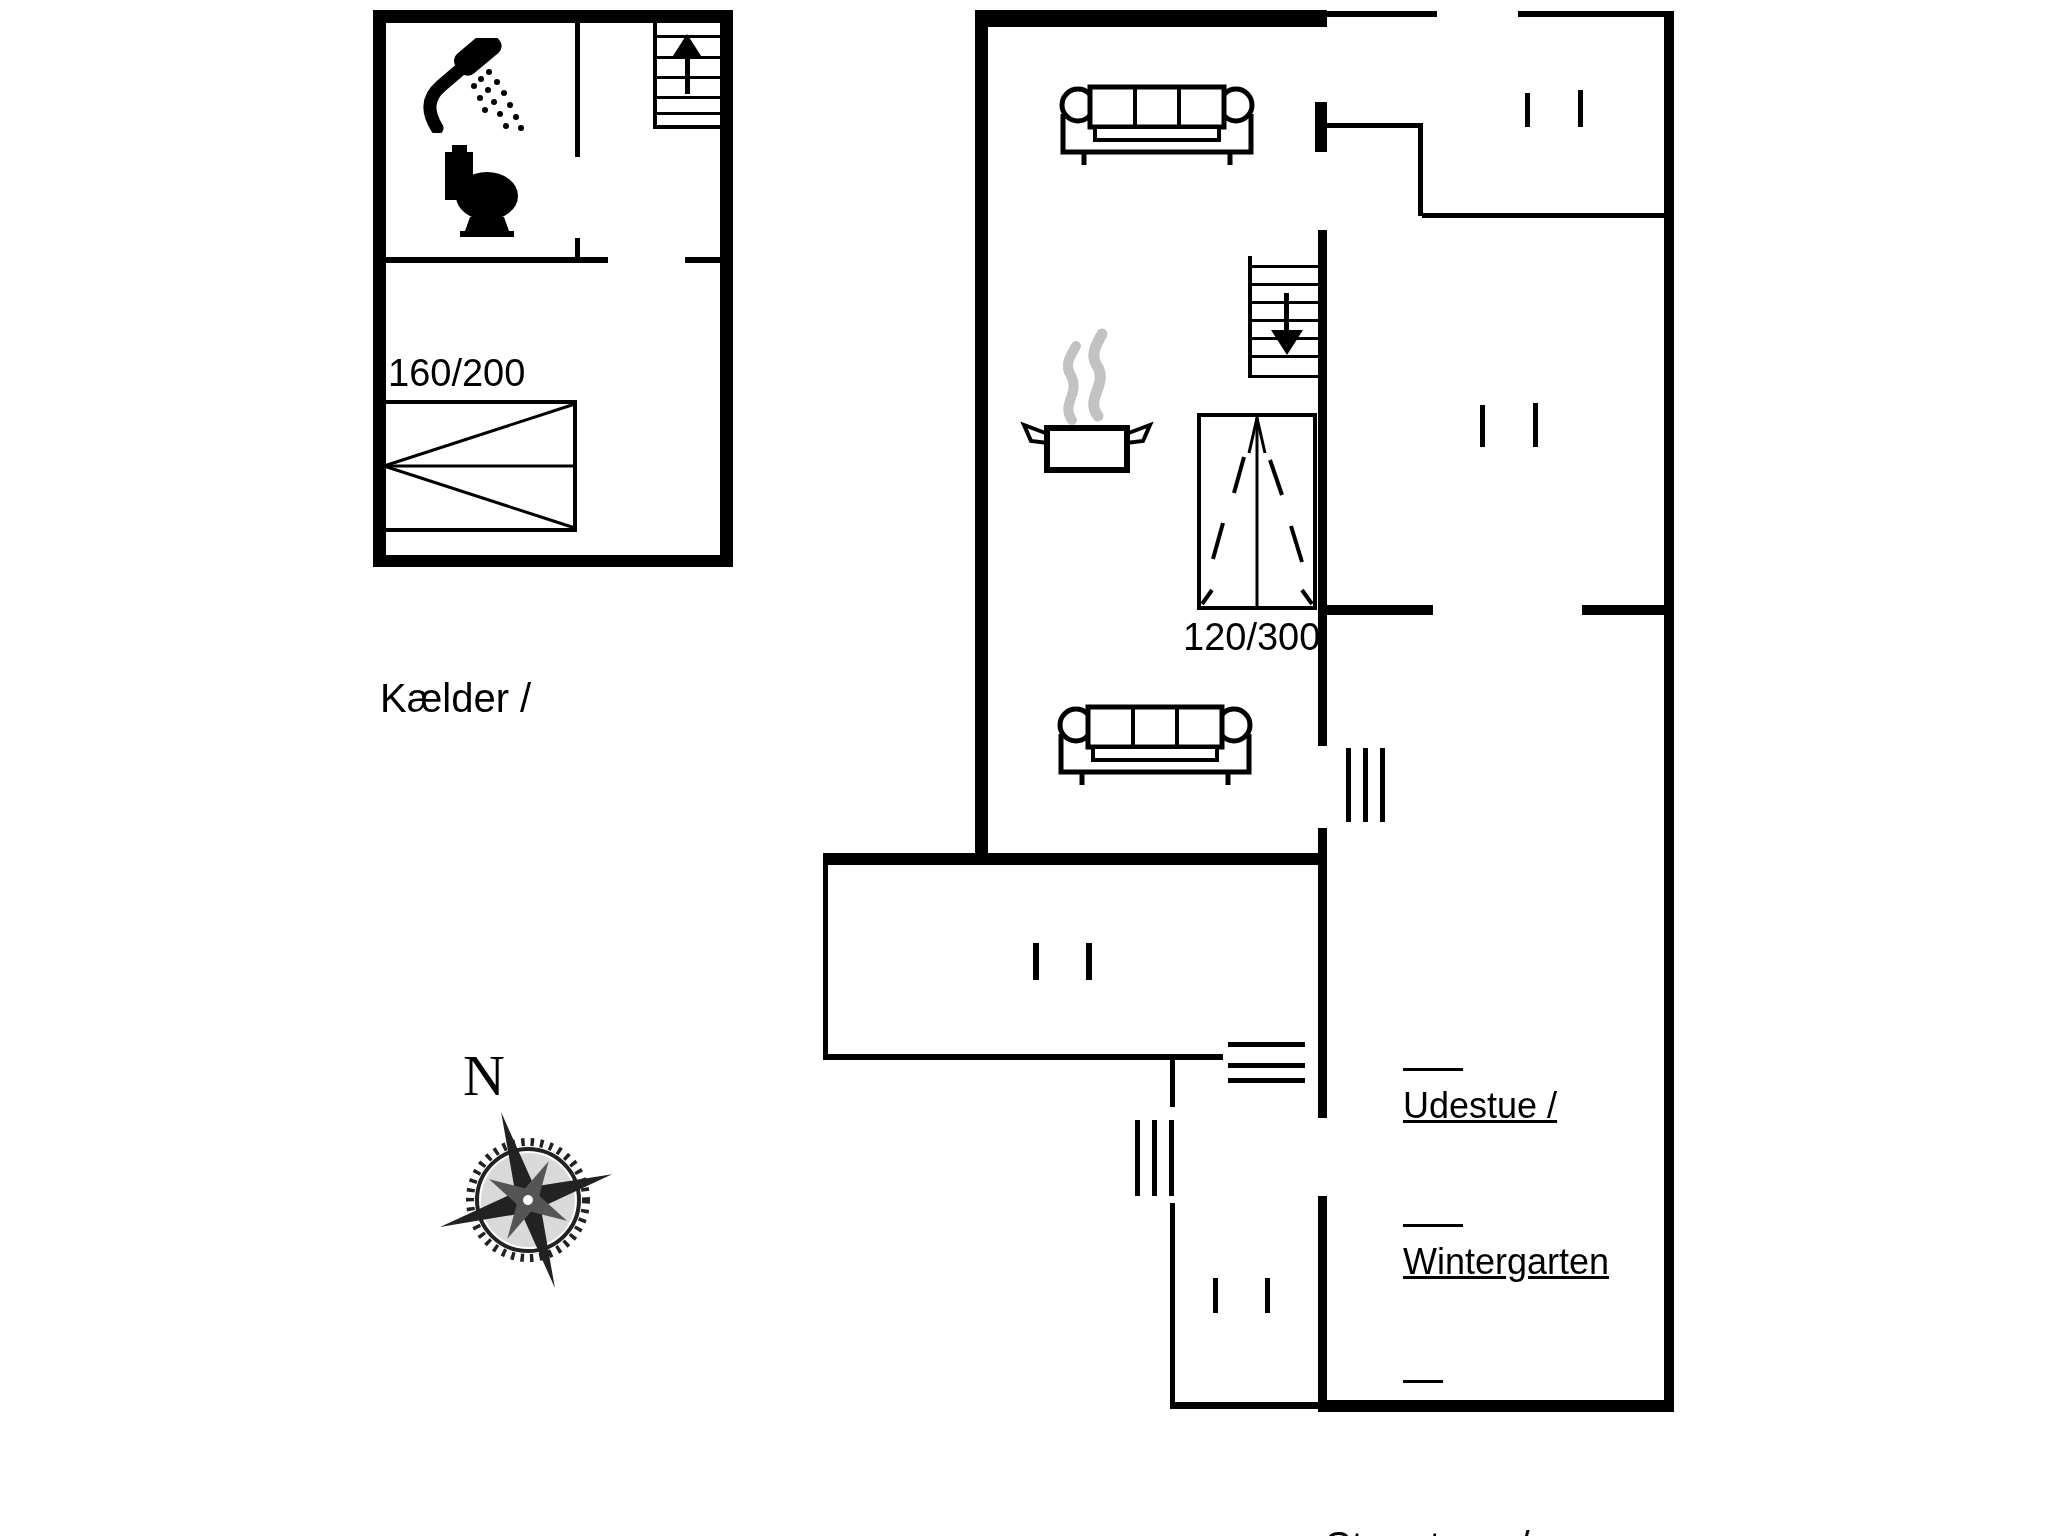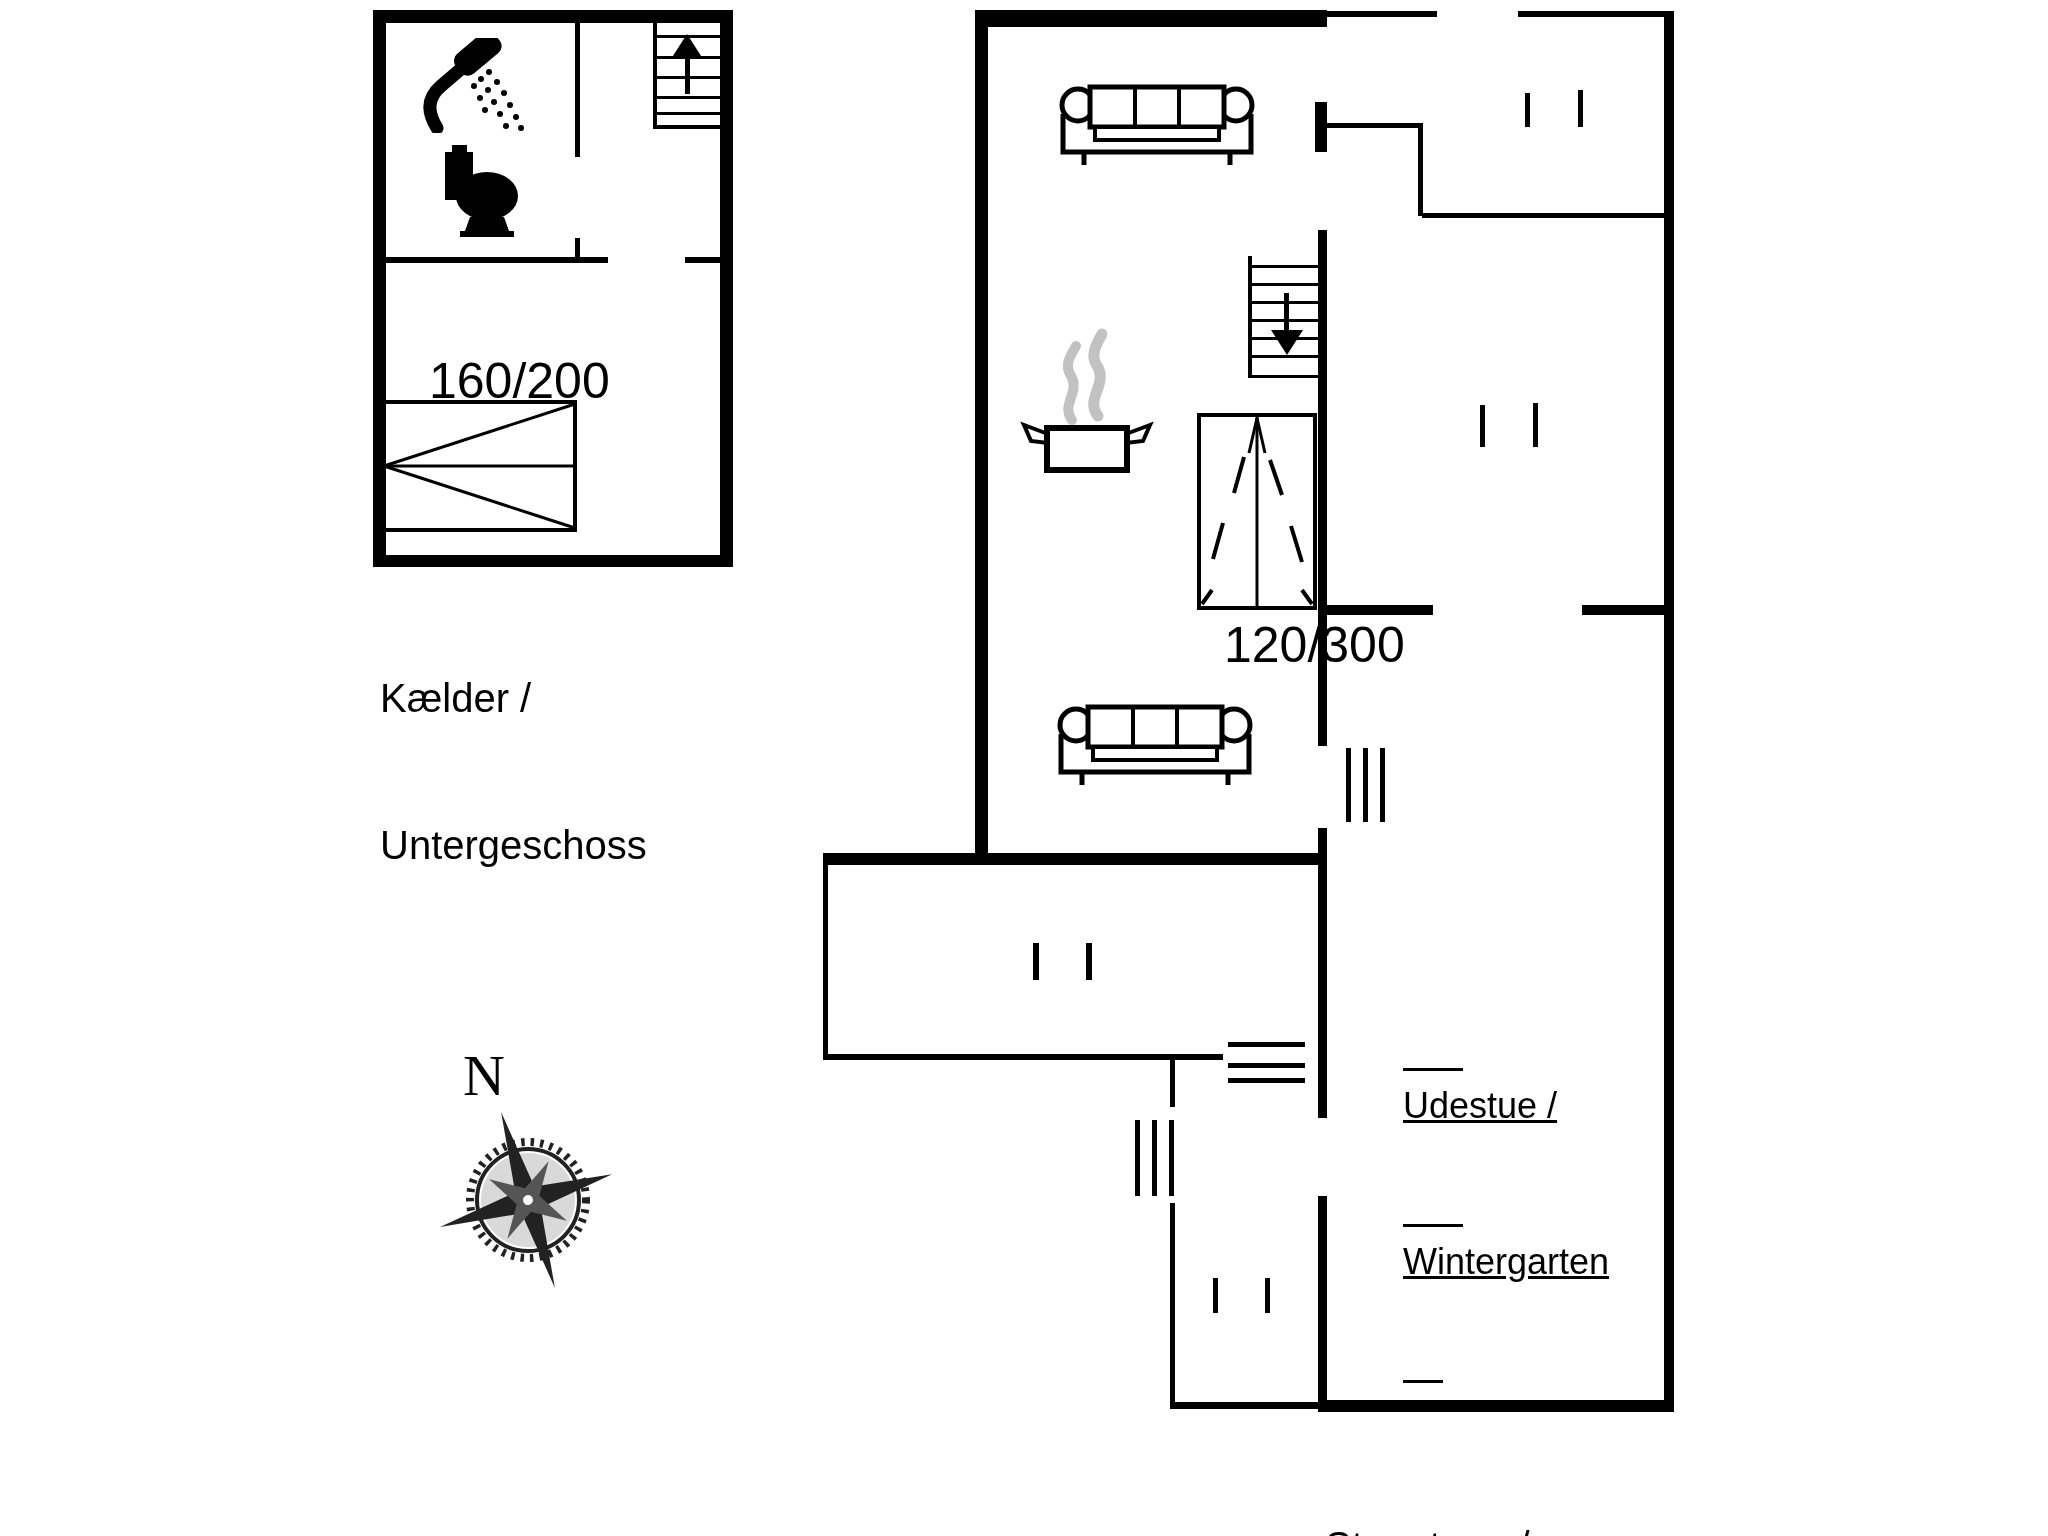--- a/index.html
+++ b/index.html
@@ -3,21 +3,21 @@
 <meta charset="utf-8">
 <style>
   :root{ --ink:#000000; --steam:#c2c2c2; --compass:#222222; --paper:#ffffff; }
   html,body{margin:0;padding:0;background:var(--paper);}
   #canvas{position:relative;width:2048px;height:1536px;background:var(--paper);overflow:hidden;
           font-family:"Liberation Sans", sans-serif;color:var(--ink);}
   .wall{position:absolute;background:var(--ink);}
   .icon{position:absolute;color:var(--ink);}
   .label{position:absolute;white-space:pre;color:var(--ink);}
   .cap{font-size:40px;line-height:49px;}
-  .dim{font-size:50px;margin-left:41px;}
+  .dim{font-size:38px;}
   .room{font-size:36px;line-height:52px;text-decoration:underline;}
   .north{font-family:"Liberation Serif", serif;font-size:58px;}
   .tri{position:absolute;width:0;height:0;}
   svg{display:block;}
 </style>
 </head>
 <body>
 
 <div id="canvas">
 
@@ -81,21 +81,20 @@
     <div class="label dim" style="left:388px;top:352px">160/200</div>
     <svg class="icon" style="left:382px;top:400px" width="195" height="132" viewBox="0 0 195 132">
       <rect x="2" y="2" width="191" height="128" fill="none" stroke="currentColor" stroke-width="4"></rect>
       <line x1="2" y1="66" x2="193" y2="66" stroke="currentColor" stroke-width="3"></line>
       <line x1="2" y1="66" x2="193" y2="4" stroke="currentColor" stroke-width="3"></line>
       <line x1="2" y1="66" x2="193" y2="128" stroke="currentColor" stroke-width="3"></line>
     </svg>
 
     <div class="label cap" style="left:380px;top:576px">
       <span style="display:block">Kælder /</span>
-      <span style="display:block">Untergeschoss</span>
     </div>
   </div>
 
   <div>
     <div class="label north" style="left:463px;top:1042px">N</div>
     <svg class="icon" style="left:433px;top:1100px" width="195" height="200" viewBox="0 0 195 200">
       <g stroke="var(--compass)" fill="none">
         <circle cx="95" cy="100" r="58" stroke-width="8" stroke-dasharray="3.5 6"></circle>
         <circle cx="95" cy="100" r="51" stroke-width="4"></circle>
       </g>

